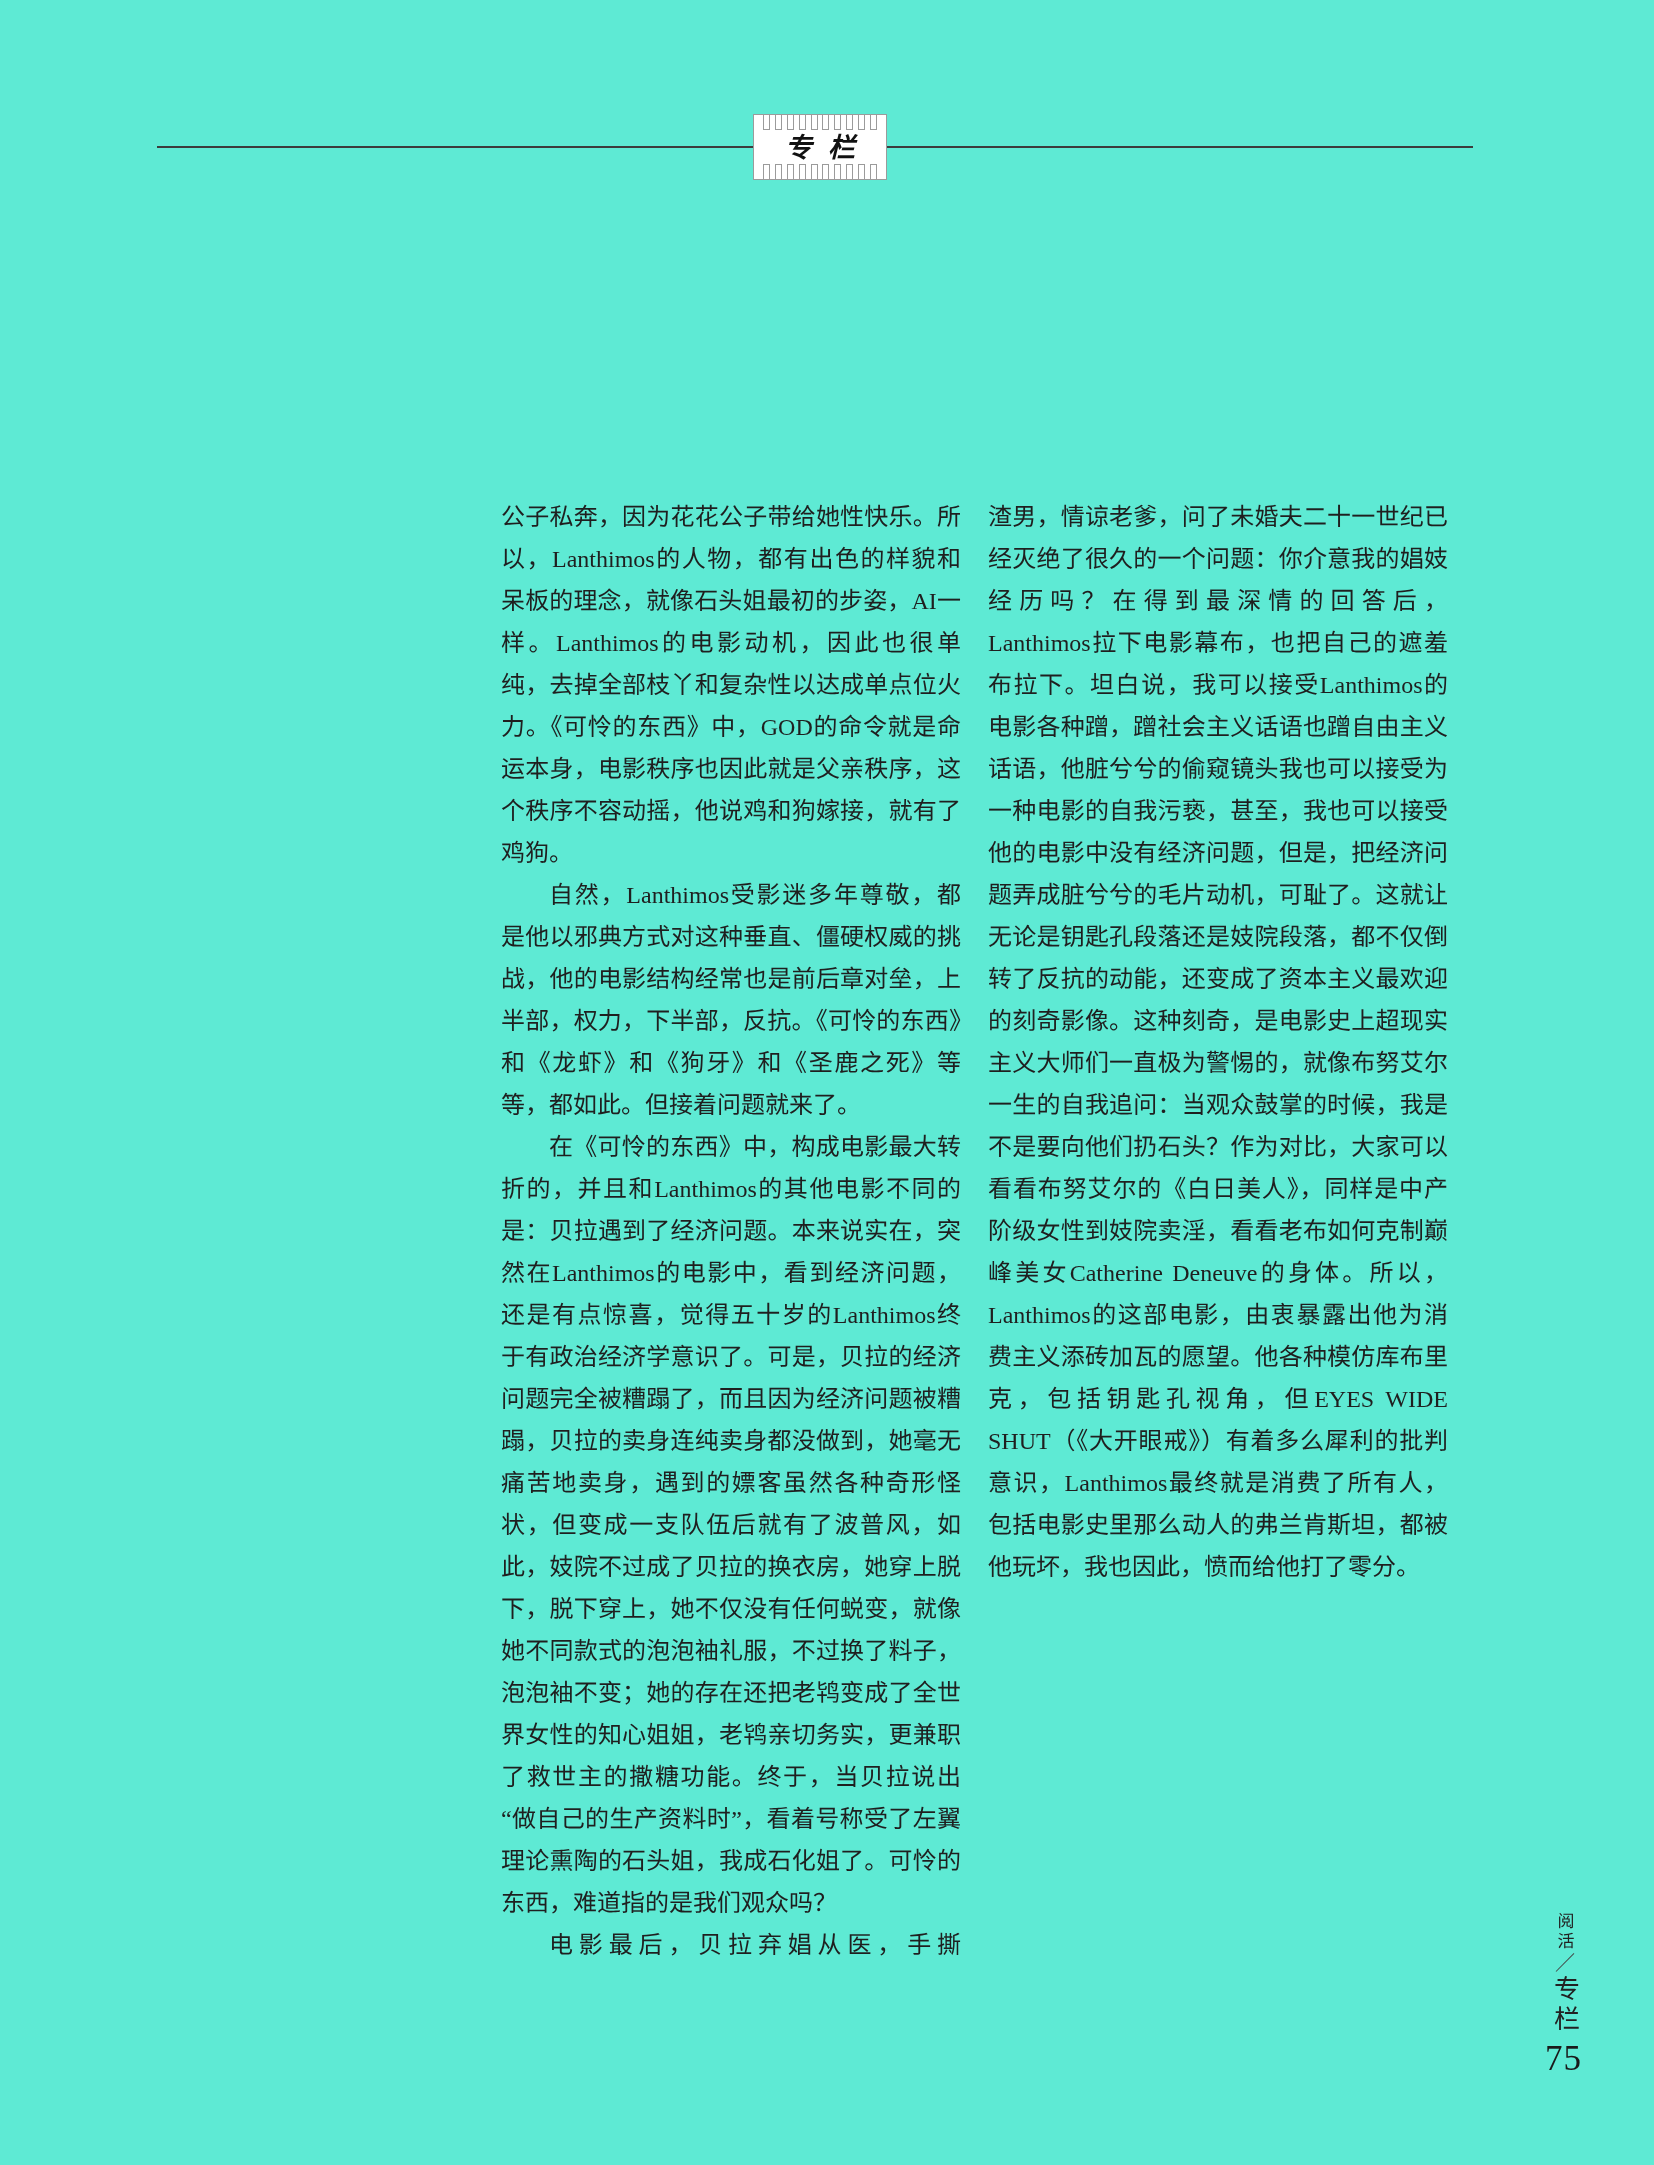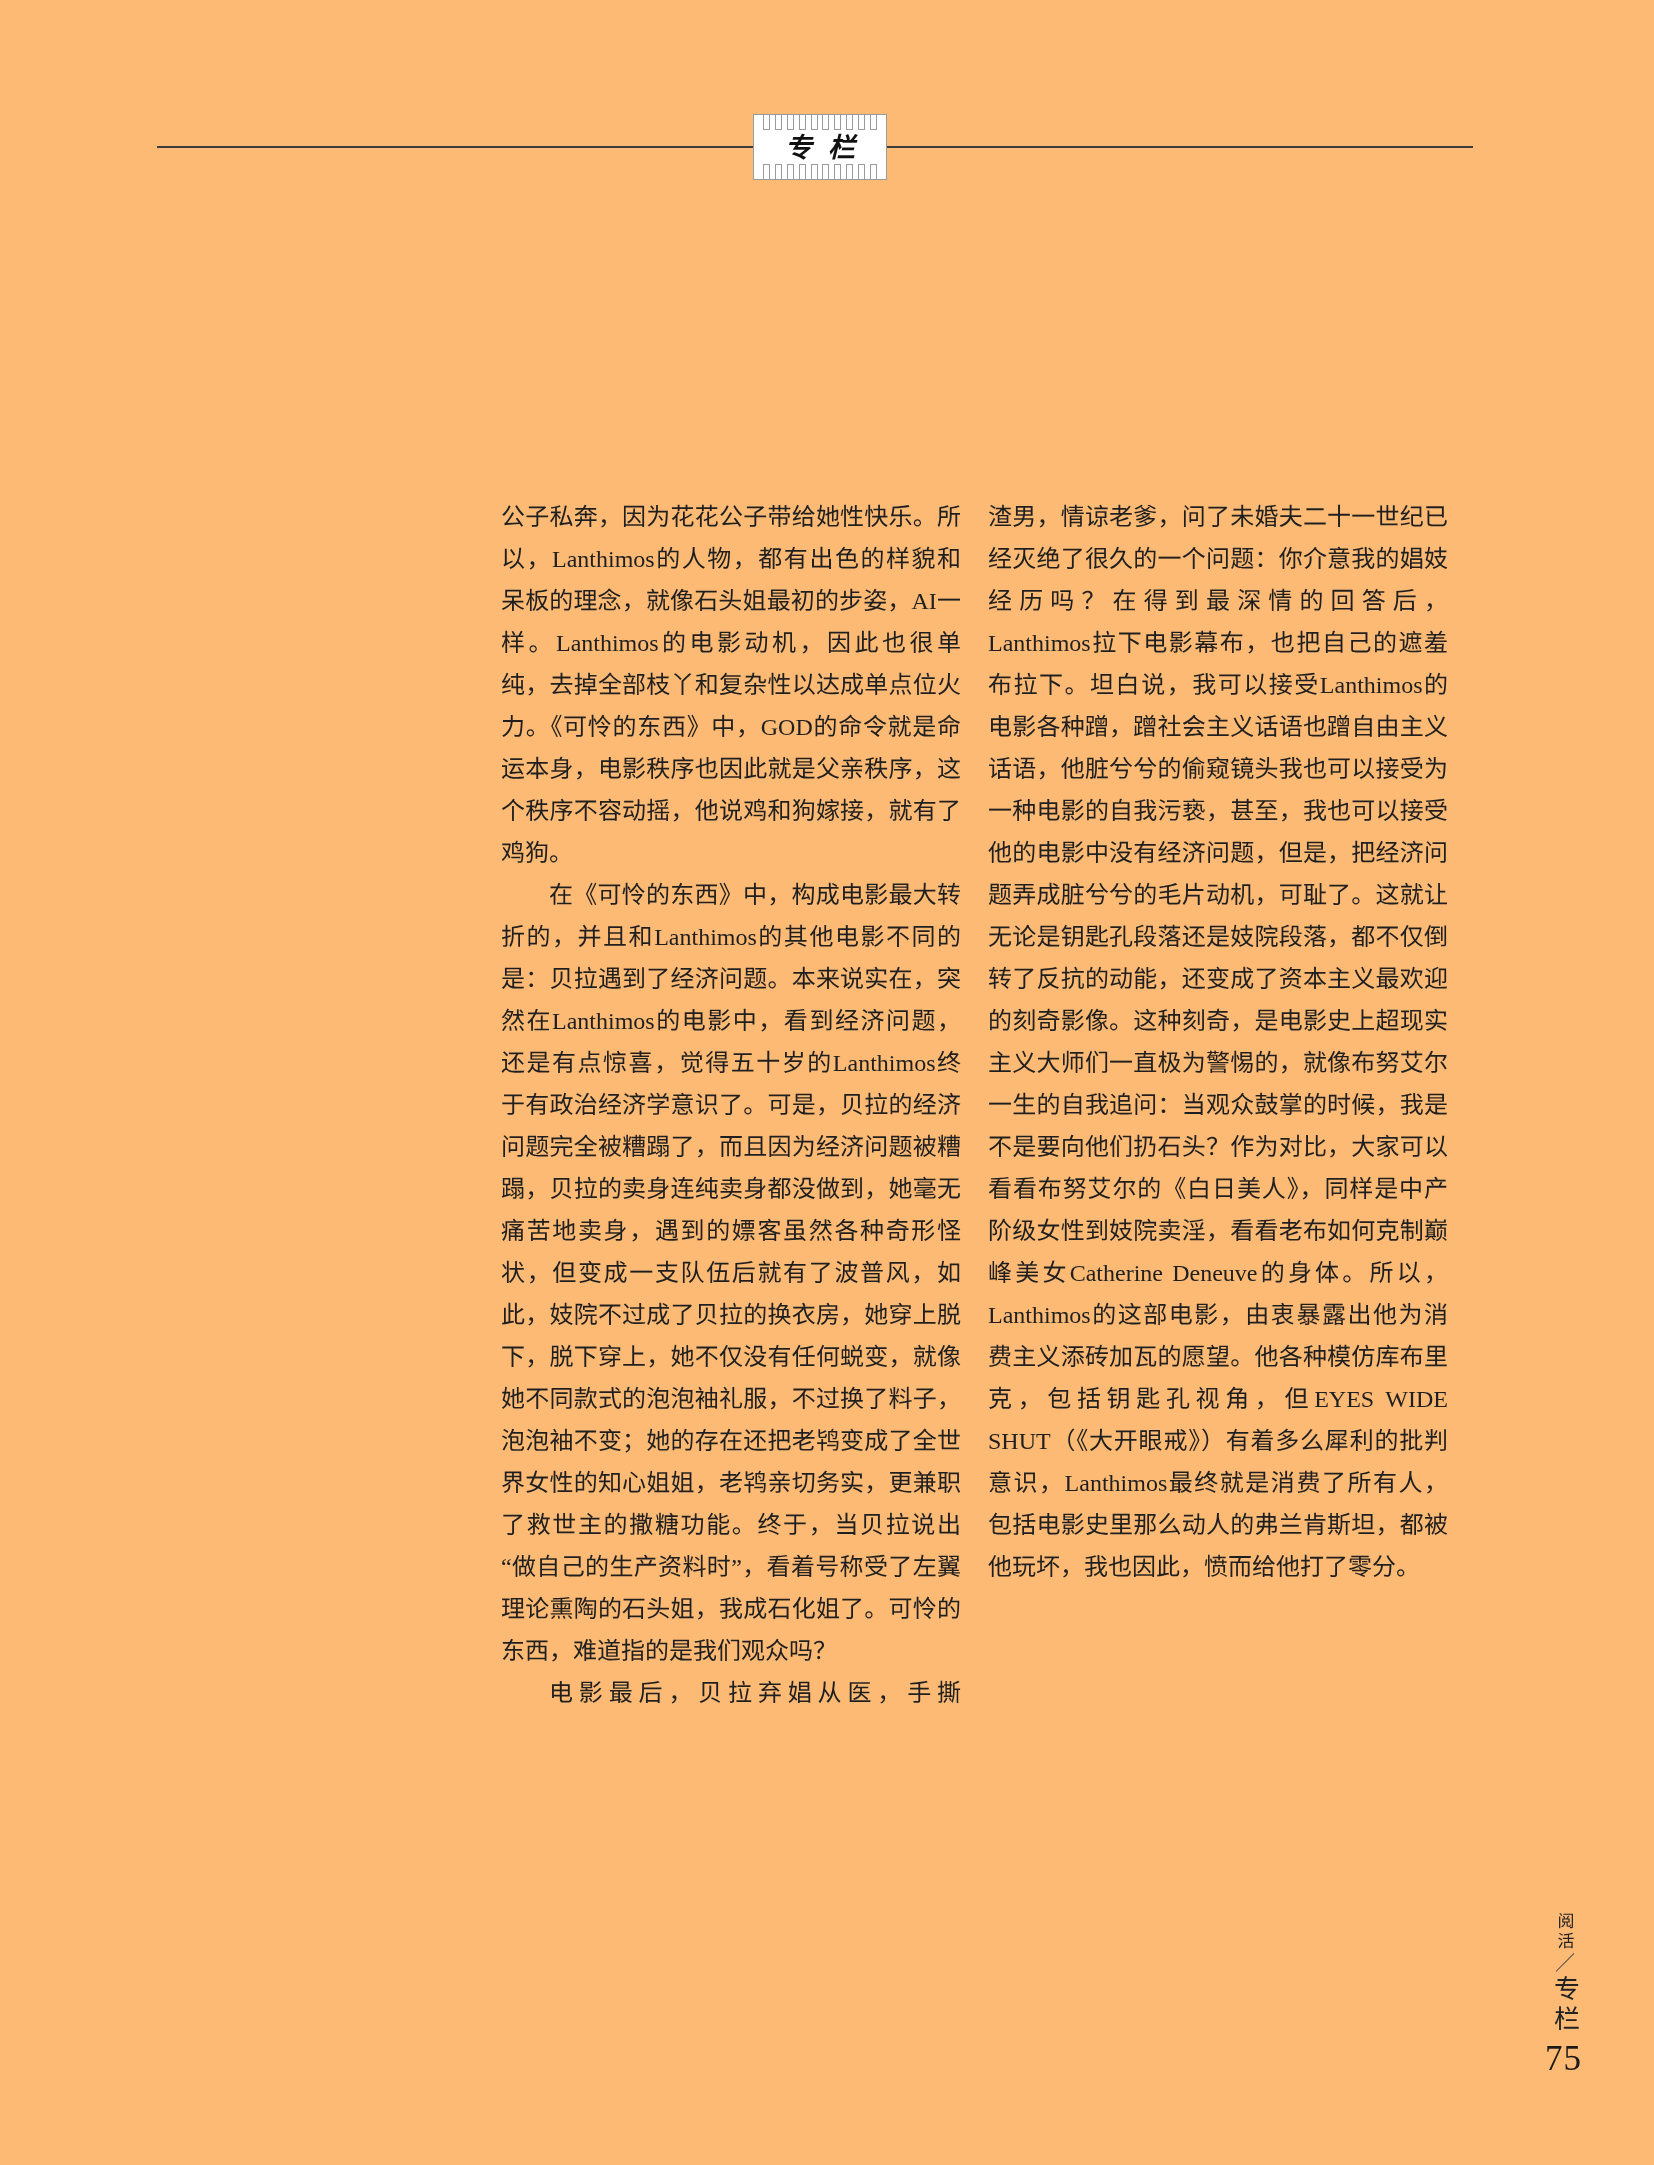--- a/index.html
+++ b/index.html
@@ -1,19 +1,19 @@
 <!DOCTYPE html>
 <html lang="zh-CN" style="--accent-red: #d02b23; --text: #1f1f1f; --rule: #3c3c3c; --strip-border: #9b9b9b;"><head>
 <meta charset="utf-8">
 <style>
   html,body{margin:0;padding:0;background:#ffffff;}
   .page{
     position:relative;
     width:1654px;height:2165px;
-    background:#fdba74;
+    background:#5eead4;
     color:var(--text,#1f1f1f);
     font-family:"Liberation Serif","DejaVu Serif",serif;
     overflow:hidden;
   }
   
   .top-rule{
     position:absolute;left:157px;top:146px;width:1316px;height:2px;
     background:var(--rule,#3c3c3c);
   }
   .film-strip{
@@ -97,20 +97,21 @@
         <i></i>
         <i></i>
         <i></i>
         <i></i>
         <i></i>
     </div>
   </div>
 
   <div class="col col-left">
     <p class="no-indent">公子私奔，因为花花公子带给她性快乐。所以，Lanthimos的人物，都有出色的样貌和呆板的理念，就像石头姐最初的步姿，AI一样。Lanthimos的电影动机，因此也很单纯，去掉全部枝丫和复杂性以达成单点位火力。《可怜的东西》中，GOD的命令就是命运本身，电影秩序也因此就是父亲秩序，这个秩序不容动摇，他说鸡和狗嫁接，就有了鸡狗。</p>
+    <p>自然，Lanthimos受影迷多年尊敬，都是他以邪典方式对这种垂直、僵硬权威的挑战，他的电影结构经常也是前后章对垒，上半部，权力，下半部，反抗。《可怜的东西》和《龙虾》和《狗牙》和《圣鹿之死》等等，都如此。但接着问题就来了。</p>
     <p>在《可怜的东西》中，构成电影最大转折的，并且和Lanthimos的其他电影不同的是：贝拉遇到了经济问题。本来说实在，突然在Lanthimos的电影中，看到经济问题，还是有点惊喜，觉得五十岁的Lanthimos终于有政治经济学意识了。可是，贝拉的经济问题完全被糟蹋了，而且因为经济问题被糟蹋，贝拉的卖身连纯卖身都没做到，她毫无痛苦地卖身，遇到的嫖客虽然各种奇形怪状，但变成一支队伍后就有了波普风，如此，妓院不过成了贝拉的换衣房，她穿上脱下，脱下穿上，她不仅没有任何蜕变，就像她不同款式的泡泡袖礼服，不过换了料子，泡泡袖不变；她的存在还把老鸨变成了全世界女性的知心姐姐，老鸨亲切务实，更兼职了救世主的撒糖功能。终于，当贝拉说出“做自己的生产资料时”，看着号称受了左翼理论熏陶的石头姐，我成石化姐了。可怜的东西，难道指的是我们观众吗？</p>
     <p class="stretch-last">电影最后，贝拉弃娼从医，手撕</p>
   </div>
 
   <div class="col col-right">
     <p class="no-indent">渣男，情谅老爹，问了未婚夫二十一世纪已经灭绝了很久的一个问题：你介意我的娼妓经历吗？在得到最深情的回答后，Lanthimos拉下电影幕布，也把自己的遮羞布拉下。坦白说，我可以接受Lanthimos的电影各种蹭，蹭社会主义话语也蹭自由主义话语，他脏兮兮的偷窥镜头我也可以接受为一种电影的自我污亵，甚至，我也可以接受他的电影中没有经济问题，但是，把经济问题弄成脏兮兮的毛片动机，可耻了。这就让无论是钥匙孔段落还是妓院段落，都不仅倒转了反抗的动能，还变成了资本主义最欢迎的刻奇影像。这种刻奇，是电影史上超现实主义大师们一直极为警惕的，就像布努艾尔一生的自我追问：当观众鼓掌的时候，我是不是要向他们扔石头？作为对比，大家可以看看布努艾尔的《白日美人》，同样是中产阶级女性到妓院卖淫，看看老布如何克制巅峰美女Catherine Deneuve的身体。所以，Lanthimos的这部电影，由衷暴露出他为消费主义添砖加瓦的愿望。他各种模仿库布里克，包括钥匙孔视角，但EYES WIDE SHUT（《大开眼戒》）有着多么犀利的批判意识，Lanthimos最终就是消费了所有人，包括电影史里那么动人的弗兰肯斯坦，都被他玩坏，我也因此，愤而给他打了零分。</p>
   </div>
 
   <div class="footer">
     <div class="vert-label">

